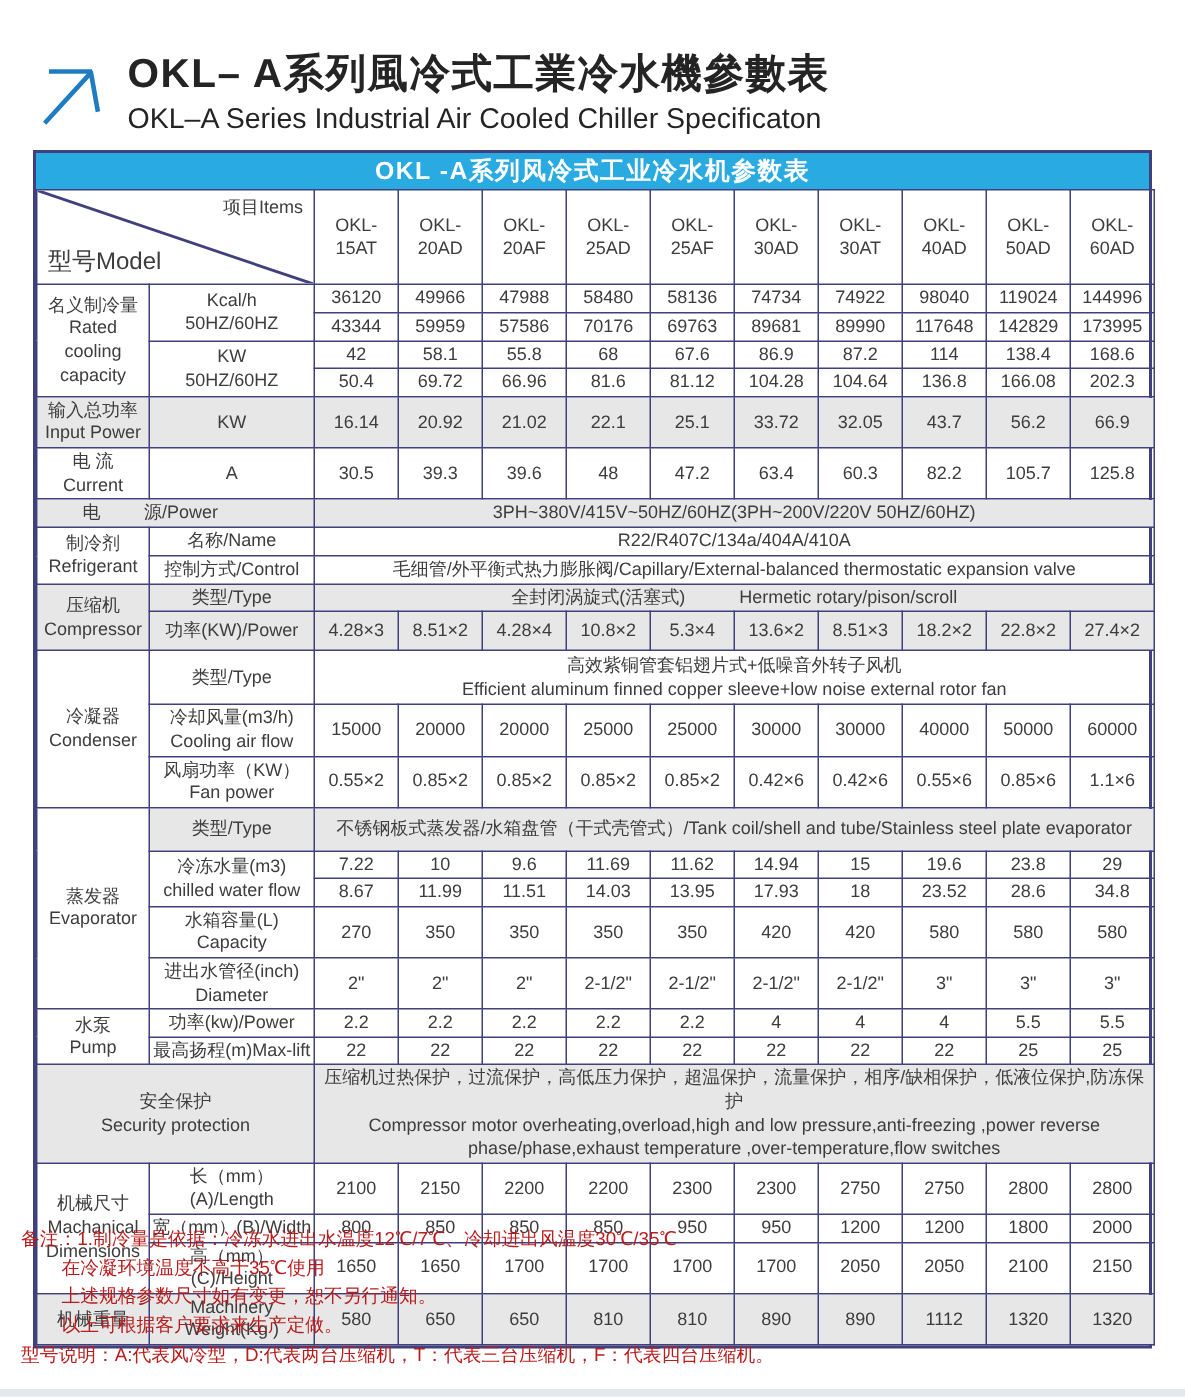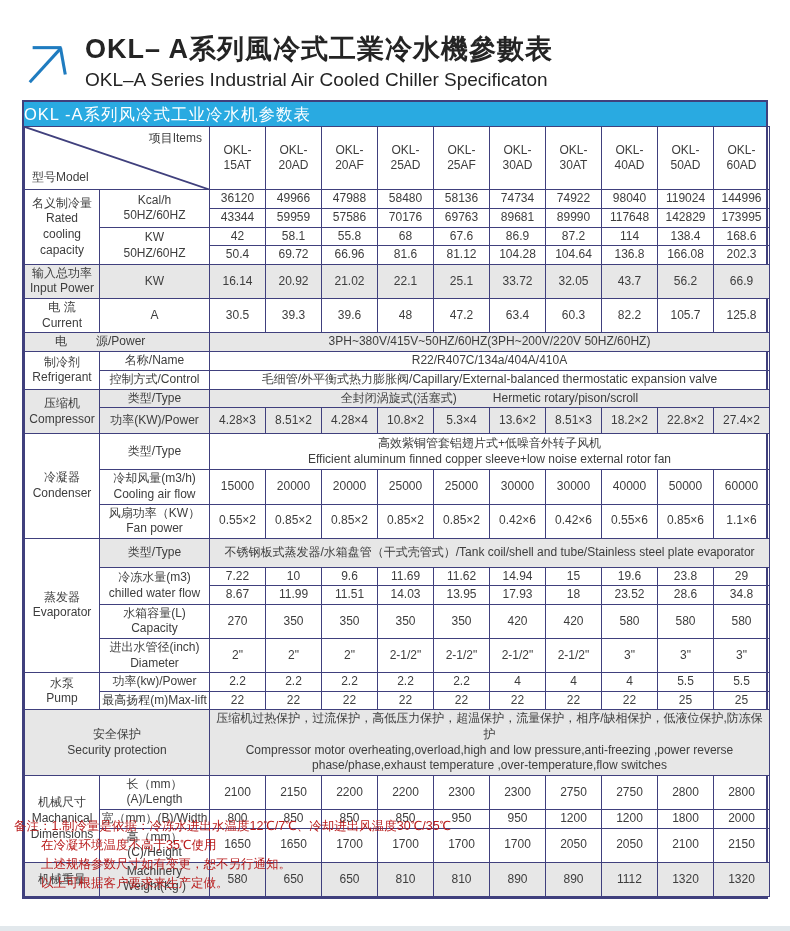--- a/index.html
+++ b/index.html
@@ -9,35 +9,35 @@
   }
   
   .doc-header { position:absolute; top:33px; left:24px; display:flex; gap:13px; align-items:flex-start; }
   .logo { width:48px; height:48px; margin-top:6px; }
   .titles .title-zh { font-size:27px; font-weight:700; color:#242424; letter-spacing:1px; line-height:1.25; }
   .titles .title-en { font-size:19px; font-weight:500; color:#242424; margin-top:2px; }
 
   
   .table-wrap { position:absolute; top:100px; left:22px; width:746px; border:2px solid #40407d; box-sizing:border-box; }
   .caption {
-    background:#29aae1; color:#ffffff; text-align:left;
-    font-size:16.5px; font-weight:400; height:24px; line-height:24px; letter-spacing:1px;
+    background:#29aae1; color:#ffffff; text-align:center;
+    font-size:16.5px; font-weight:700; height:24px; line-height:24px; letter-spacing:1px;
   }
   table { border-collapse:collapse; table-layout:fixed; width:100%; }
   td {
     border:1px solid #40407d; text-align:center; vertical-align:middle;
     font-size:12px; line-height:1.3; padding:1px 1px; white-space:pre-line;
     overflow:hidden; color:#3d3d3d;
   }
   td.g { background:#e7e7e7; }
   thead tr { height:32px; }
   td.model { font-size:12px; }
   td.corner { position:relative; padding:0; }
   td.corner svg { position:absolute; top:0; left:0; width:100%; height:100%; }
-  .corner-model { position:absolute; left:7px; bottom:4px; font-size:12px; }
+  .corner-model { position:absolute; left:7px; bottom:4px; font-size:16px; }
   .corner-items { position:absolute; right:7px; top:4px; font-size:12px; }
   td.group, td.item { font-size:12px; }
   td.span-val { font-size:12px; }
   td.label.split { text-align:left;margin-top:16px; }
   td.label.split .p1 { display:inline-block; width:70px; text-align:center; }
   td.label.split .p2 { display:inline-block; text-align:left; }
   td.label { font-size:12px; }
 
   
   .notes { position:absolute; top:817px; left:14px; right:10px; font-size:12.5px; color:#b91c1c; }
@@ -423,16 +423,17 @@
           </tr>
         </tbody>
     </table>
   </div>
 
   <div class="notes" id="notes">
       <div class="note-line" style="padding-left: 0px;">备注：1.制冷量是依据：冷冻水进出水温度12℃/7℃、冷却进出风温度30℃/35℃</div>
       <div class="note-line" style="padding-left: 27px;">在冷凝环境温度不高于35℃使用</div>
       <div class="note-line" style="padding-left: 27px;">上述规格参数尺寸如有变更，恕不另行通知。</div>
       <div class="note-line" style="padding-left: 27px;">以上可根据客户要求来生产定做。</div>
+      <div class="note-line" style="padding-left: 0px;">型号说明：A:代表风冷型，D:代表两台压缩机，T：代表三台压缩机，F：代表四台压缩机。</div>
     </div>
 
   <div class="bottom-strip"></div>
 </div>
 
 </body></html>

